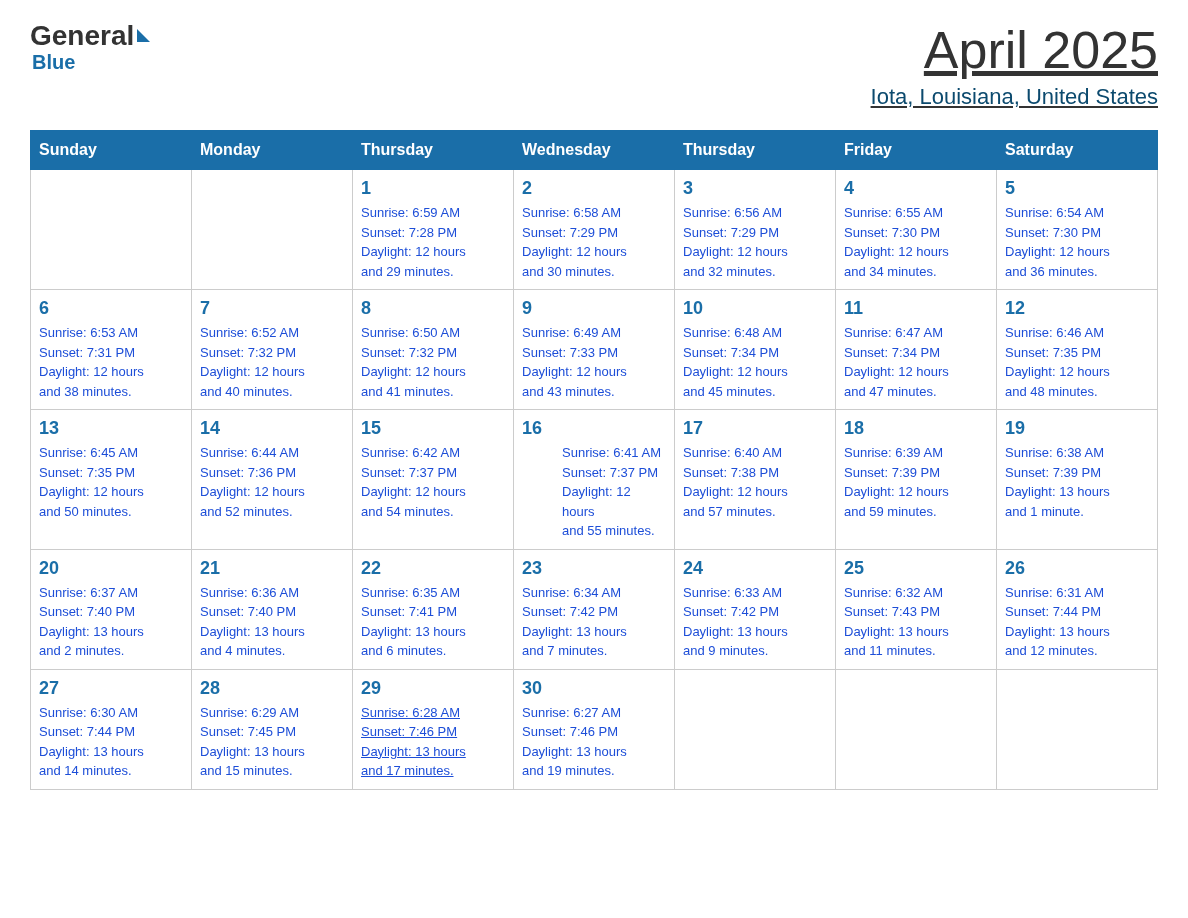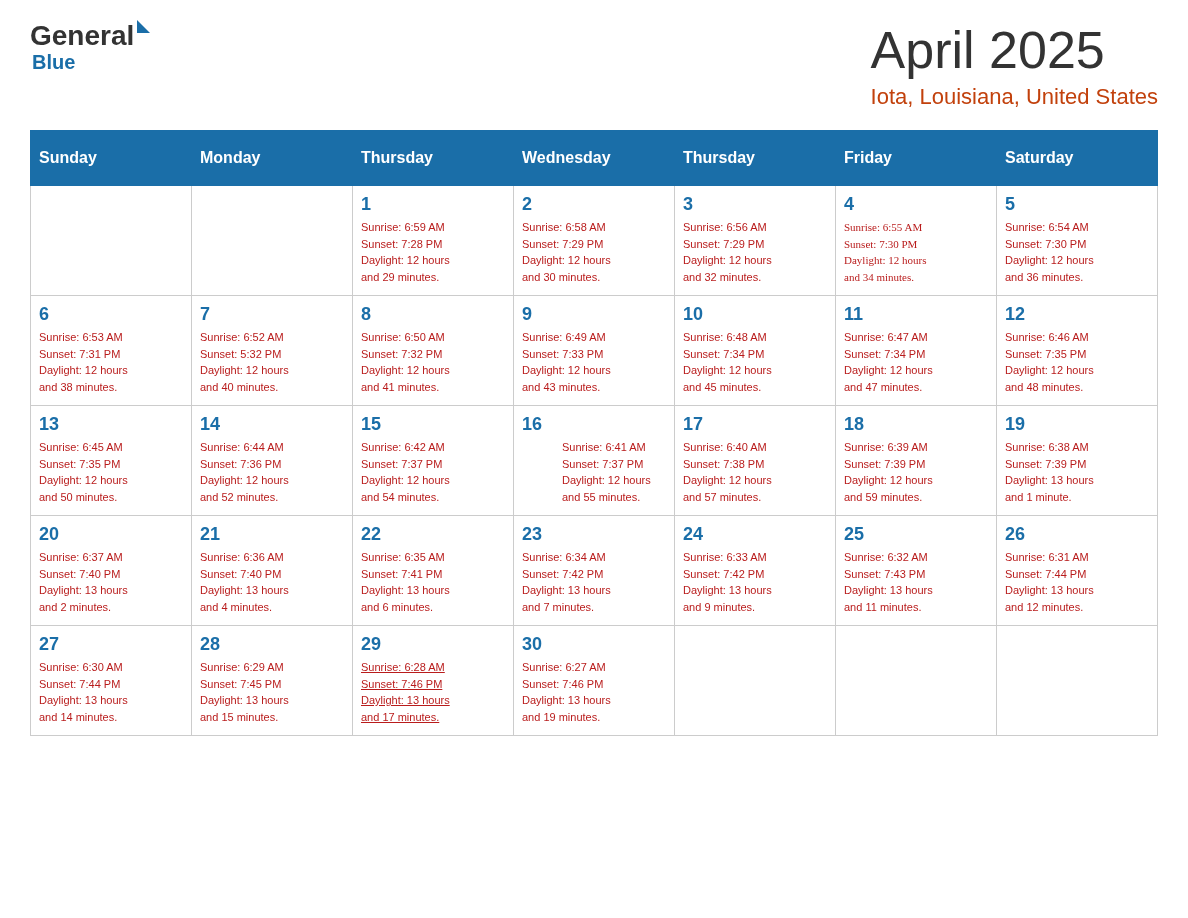--- a/index.html
+++ b/index.html
@@ -12,42 +12,43 @@
       min-height: 918px;
     }
     .header {
       display: flex;
       justify-content: space-between;
       align-items: flex-start;
       margin-bottom: 20px;
     }
     .logo-general { color: #333; }
     .title-section {
-      text-align: left;
+      text-align: right;
+      text-decoration: underline;
     }
     .month-title {
       font-size: 52px;
       font-weight: normal;
       color: #333;
     }
     .location-title {
       font-size: 22px;
-      color: #c2410c;
+      color: #0c4a6e;
       margin-top: 4px;
     }
     .calendar {
       width: 100%;
       border-collapse: collapse;
       border: 1px solid #ccc;
     }
     .calendar th {
       background-color: #1a6ea8;
       color: #fff;
       font-weight: bold;
-      padding: 18px 8px;
+      padding: 10px 8px;
       text-align: left;
       font-size: 16px;
       border: 1px solid #1a6ea8;
     }
     .calendar td {
       vertical-align: top;
       padding: 8px;
       border: 1px solid #ccc;
       width: calc(100% / 7);
       height: 110px;
@@ -55,33 +56,34 @@
       color: #333;
     }
     .day-number {
       font-size: 18px;
       font-weight: bold;
       color: #1a6ea8;
       display: block;
       margin-bottom: 4px;
     }
     .day-info {
-      color: #b91c1c;
-      font-size: 11px;
+      color: #1d4ed8;
+      font-size: 13px;
       line-height: 1.5;
     }
     .empty-cell {
       background: #fff;
     }
     .logo-wrapper {
       display: flex;
       flex-direction: column;
     }
     .logo-line1 {
       display: flex;
+      align-items: center;
     }
     .logo-line2 {
       color: #1a6ea8;
       font-size: 20px;
       font-weight: bold;
       margin-left: 2px;
       line-height: 1;
     }
   </style>
 </head>
@@ -134,21 +136,21 @@
         </td>
         <td>
           <span class="day-number">3</span>
           <div class="day-info" style="white-space: pre-line;">Sunrise: 6:56 AM
 Sunset: 7:29 PM
 Daylight: 12 hours
 and 32 minutes.</div>
         </td>
         <td>
           <span class="day-number">4</span>
-          <div class="day-info" style="white-space: pre-line; font-family: Liberation Serif, serif;">Sunrise: 6:55 AM
+          <div class="day-info" style="white-space: pre-line;">Sunrise: 6:55 AM
 Sunset: 7:30 PM
 Daylight: 12 hours
 and 34 minutes.</div>
         </td>
         <td>
           <span class="day-number">5</span>
           <div class="day-info" style="white-space: pre-line;">Sunrise: 6:54 AM
 Sunset: 7:30 PM
 Daylight: 12 hours
 and 36 minutes.</div>
@@ -158,21 +160,21 @@
         <td>
           <span class="day-number">6</span>
           <div class="day-info" style="white-space: pre-line;">Sunrise: 6:53 AM
 Sunset: 7:31 PM
 Daylight: 12 hours
 and 38 minutes.</div>
         </td>
         <td>
           <span class="day-number">7</span>
           <div class="day-info" style="white-space: pre-line;">Sunrise: 6:52 AM
-Sunset: 5:32 PM
+Sunset: 7:32 PM
 Daylight: 12 hours
 and 40 minutes.</div>
         </td>
         <td>
           <span class="day-number">8</span>
           <div class="day-info" style="white-space: pre-line;">Sunrise: 6:50 AM
 Sunset: 7:32 PM
 Daylight: 12 hours
 and 41 minutes.</div>
         </td>

